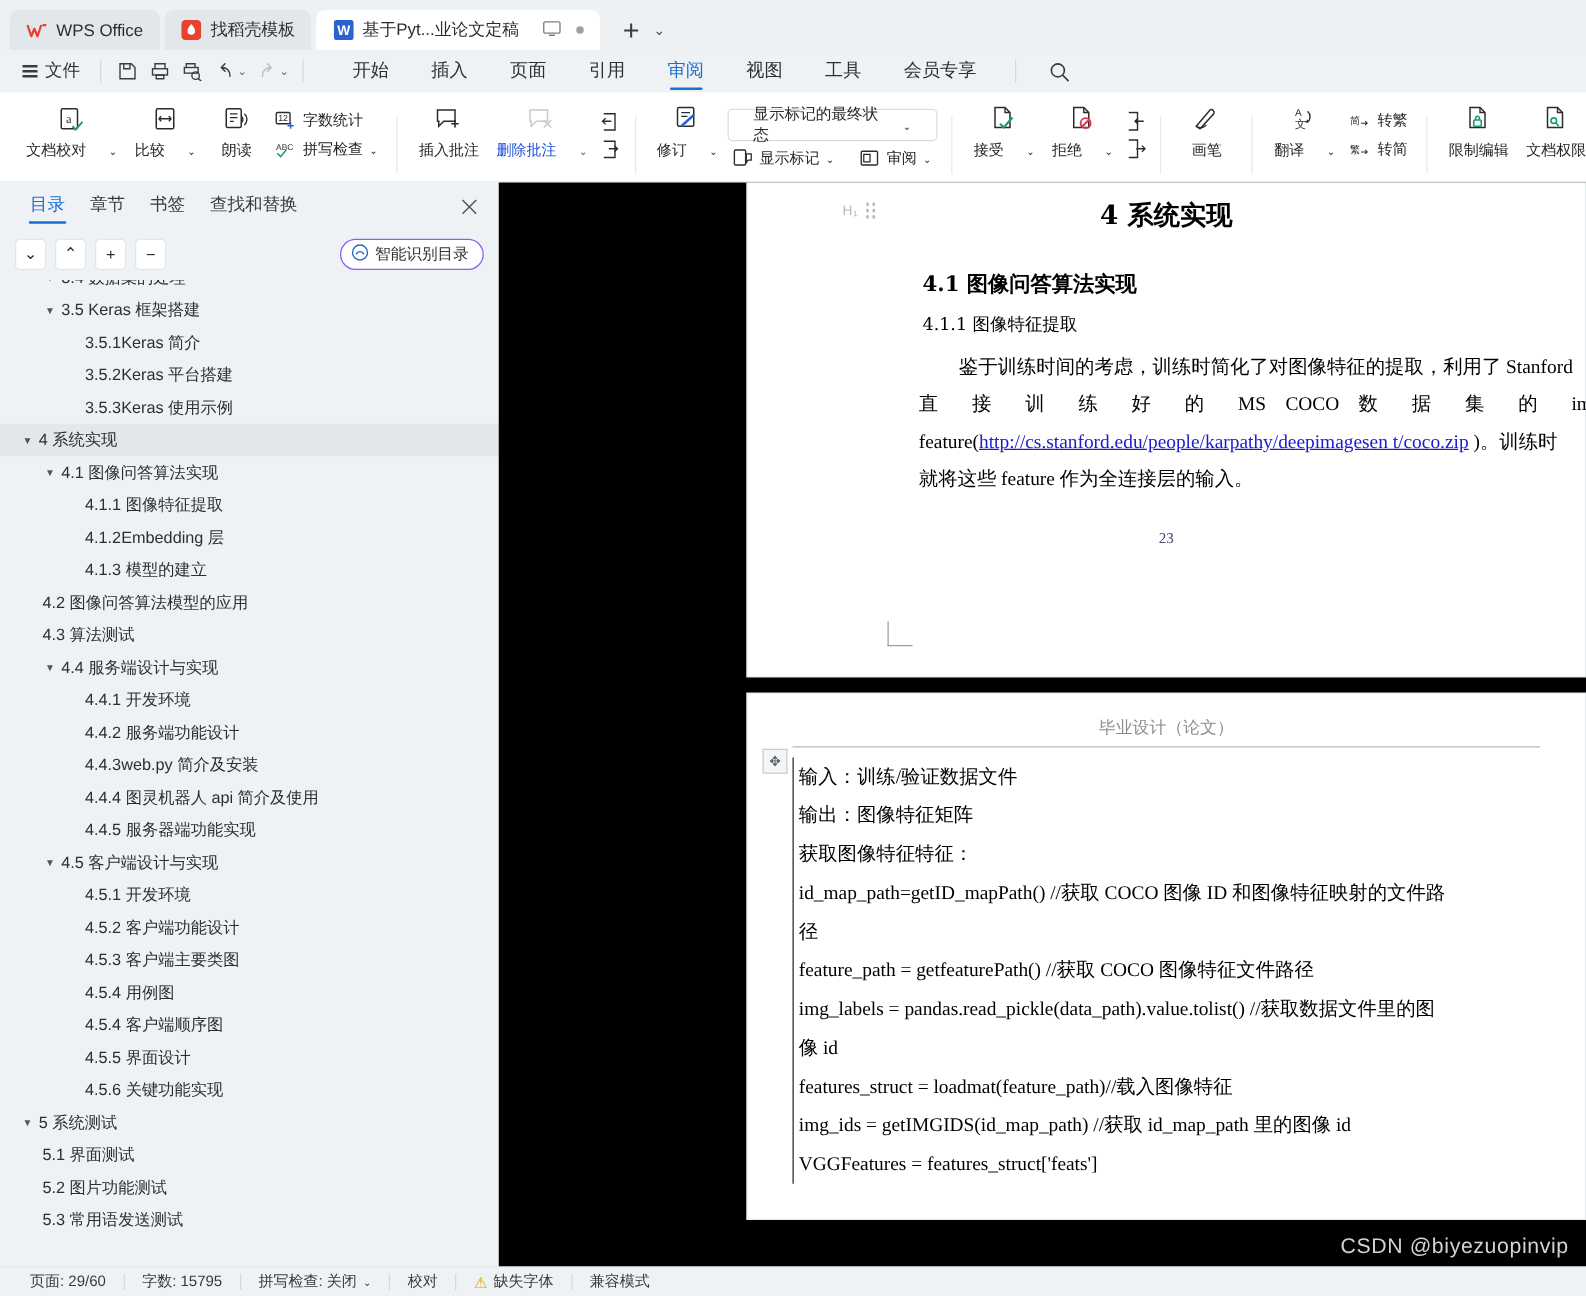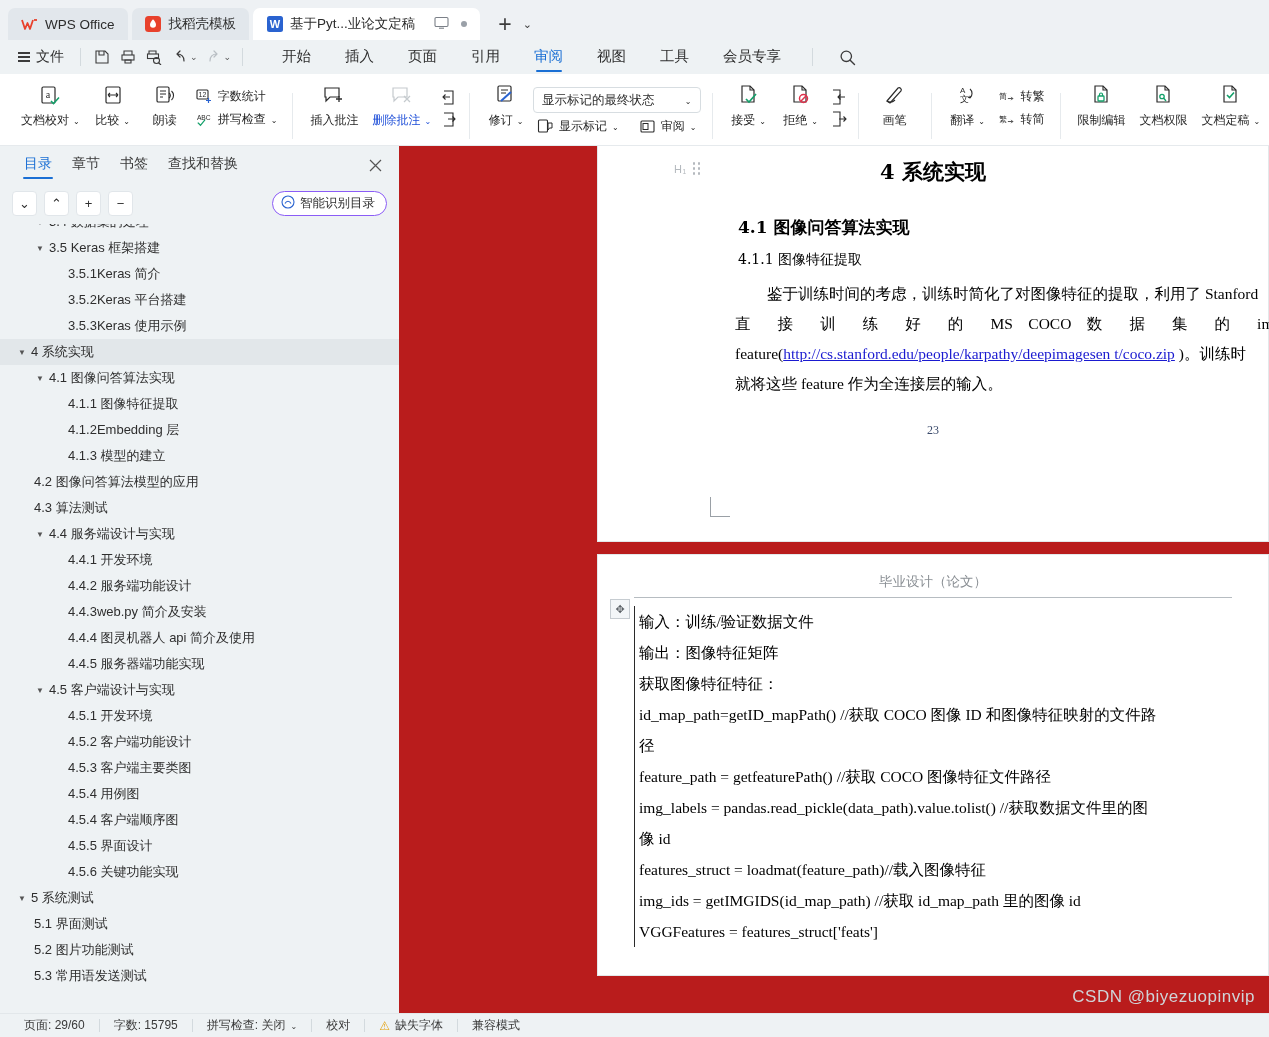--- a/index.html
+++ b/index.html
@@ -55,30 +55,30 @@
     height: 72px; background: #ffffff; display: flex; align-items: center;
     padding: 0 8px; flex: none; border-bottom: 1px solid #e6eaed;
   }
   .rgroup { display: flex; align-items: flex-start; height: 100%; padding: 4px 7px 0; gap: 2px; }
   .rsep { width: 1px; height: 46px; background: #e6eaed; margin: 12px 4px 0; flex: none; }
   .bigbtn {
     display: flex; flex-direction: column; align-items: center; justify-content: flex-start;
     min-width: 50px; padding: 5px 6px 2px; gap: 3px; color: #262626;
   }
   .bigbtn .gl { height: 26px; display:flex; align-items:center; justify-content:center; }
-  .bigbtn .lb { font-size: 12px; white-space: nowrap; display: flex; align-items: center; gap: 4px; }
+  .bigbtn .lb { font-size: 12px; white-space: nowrap; display: flex; align-items: center; gap: 18px; }
   .bigbtn.disabled { color: #1d4ed8; }
   .cv { font-size: 8px; position: relative; top: 1px; }
   .stack { display: flex; flex-direction: column; justify-content: center; gap: 2px; padding-top: 8px; }
   .smrow { display: flex; align-items: center; gap: 5px; font-size: 12px; color: #262626; padding: 2px 4px; white-space: nowrap; }
   .smico { width: 17px; height: 17px; display: inline-flex; align-items:center; justify-content:center; flex: none; }
   .miniglyphs { display: flex; flex-direction: column; justify-content: center; gap: 5px; padding-top: 11px; padding-left: 2px; }
   .dropsel {
     display: inline-flex; align-items: center; justify-content: space-between; gap: 10px;
-    border: 1px solid #d7dde1; border-radius: 4px; height: 26px; padding: 0 8px;
+    border: 1px solid #d7dde1; border-radius: 4px; height: 26px; padding: 0 20px;
     font-size: 12.5px; color: #2c2c2c; min-width: 152px; background:#fff;
   }
   .revcol { display:flex; flex-direction: column; gap: 3px; padding-top: 9px; }
   .revrow2 { display: flex; align-items: center; gap: 12px; }
 
   
   .body { flex: 1; display: flex; min-height: 0; background: #fff; }
 
   
   .sidebar { width: 399px; flex: none; background: #eef2f4; display: flex; flex-direction: column; min-height: 0; }
@@ -102,21 +102,21 @@
   .toc-row { height: 26px; display: flex; align-items: center; font-size: 13px; color: #2e2e2e; white-space: nowrap; }
   .toc-row.sel { background: #e2e7ea; }
   .tri { width: 12px; flex: none; display:inline-flex; align-items:center; justify-content:center; color:#555; font-size:8px; margin-right: 3px; }
   .toc-row.lvl1 { padding-left: 16px; }
   .toc-row.lvl2 { padding-left: 34px; }
   .toc-row.lvl3 { padding-left: 68px; }
   .toc-clip { height: 11px; overflow: hidden; }
   .toc-clip .toc-row { margin-top: -15px; }
 
   
-  .docarea { flex: 1; background: #b91c1c; position: relative; overflow: hidden; display:flex; flex-direction: column; }
+  .docarea { flex: 1; background: #000000; position: relative; overflow: hidden; display:flex; flex-direction: column; }
   .page {
     background: #fff; margin: 0 0 0 199px; width: 670px; position: relative; flex: none;
     box-shadow: 0 0 0 1px #e3e8ea;
   }
   .page1 { height: 395px; }
   .page2 { height: 420px; margin-top: 14px; }
   .h1wrap { position: absolute; left: 76px; top: 16px; display: flex; align-items:center; gap: 6px; color:#b4b9be; }
   .h1tag { font-size: 11px; letter-spacing: .5px; }
   .dots6 { display: grid; grid-template-columns: repeat(2, 3px); grid-template-rows: repeat(3, 3px); gap: 2px; }
   .dots6 i { width: 2.5px; height: 2.5px; background:#b4b9be; border-radius:50%; display:block; }

